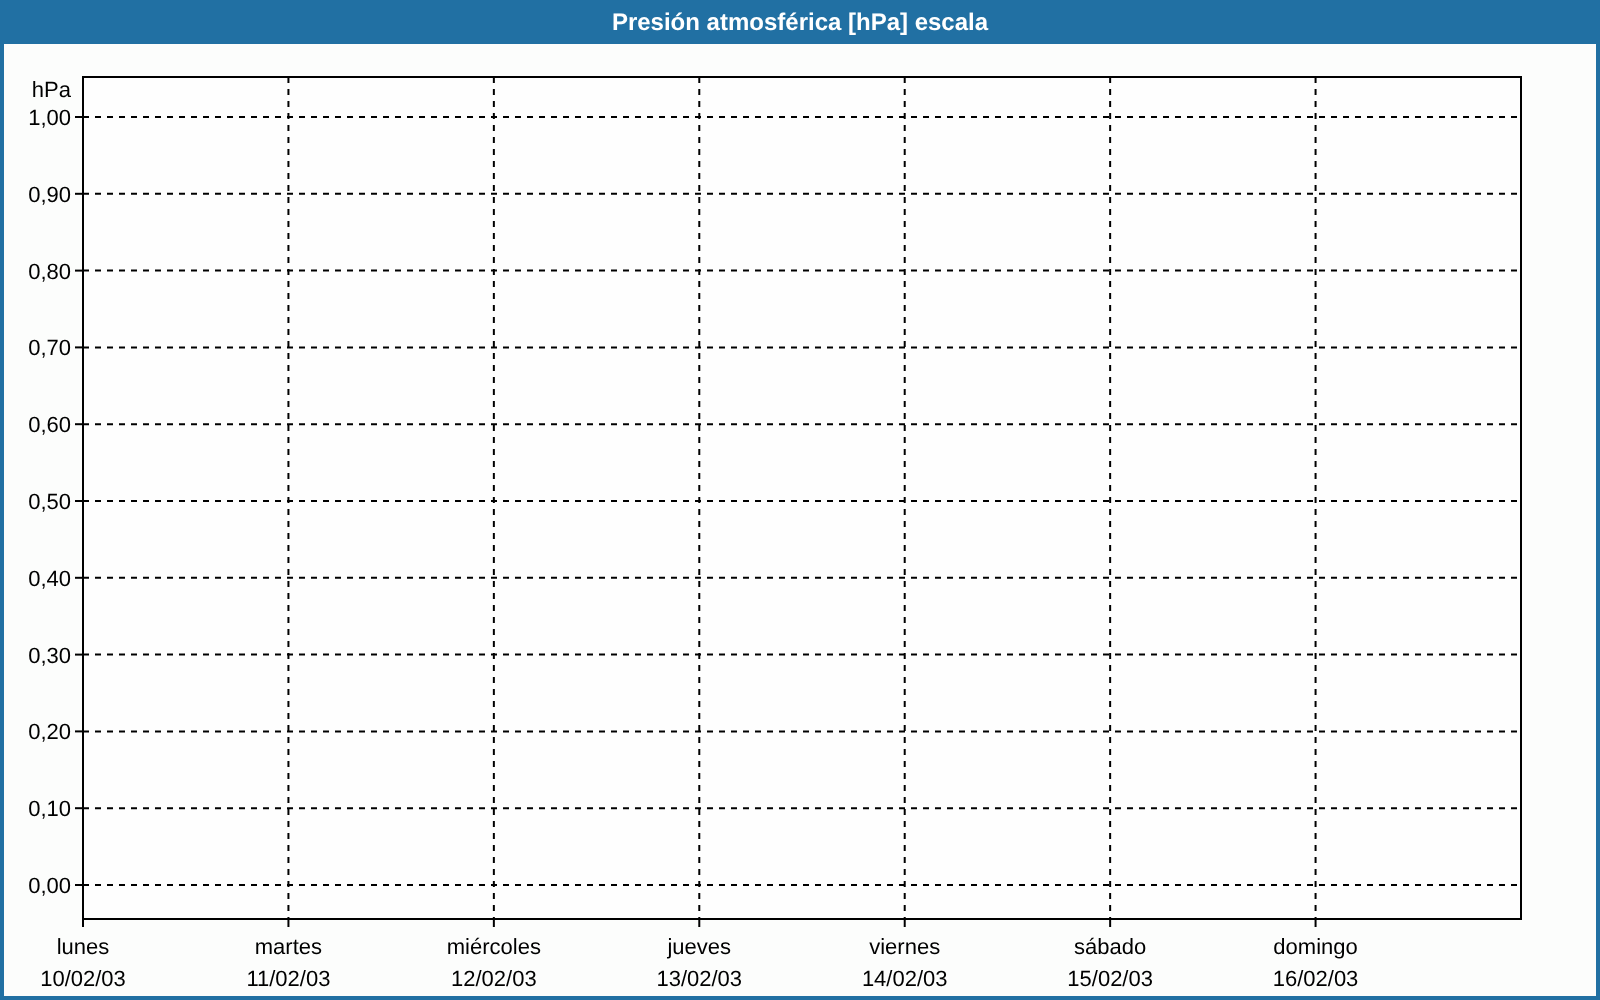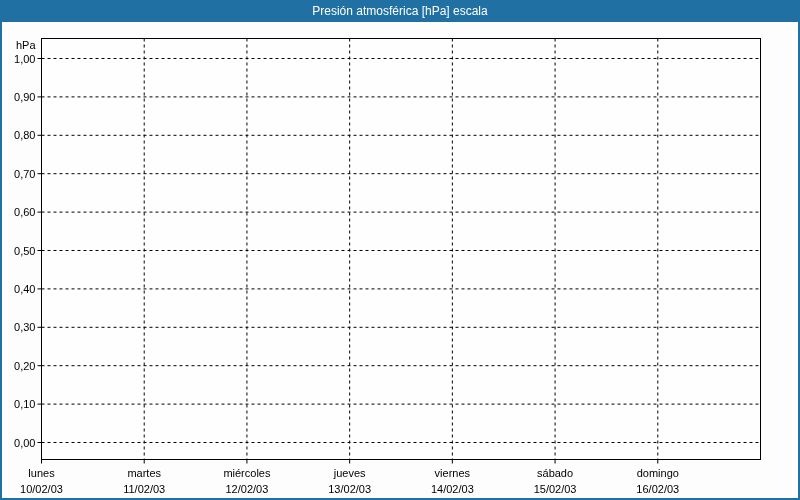--- a/index.html
+++ b/index.html
@@ -25,21 +25,21 @@
     height: 22px;
     background: #2170a3;
     z-index: 1;
   }
   .titlebar .title-text {
     display: block;
     width: 100%;
     text-align: center;
     color: #ffffff;
     font-size: 12px;
-    font-weight: normal;
+    font-weight: bold;
     line-height: 22px;
     letter-spacing: 0px;
     white-space: nowrap;
   }
   svg.chart-canvas {
     position: absolute;
     left: -2px;
     top: -2px;
     width: 800px;
     height: 500px;

